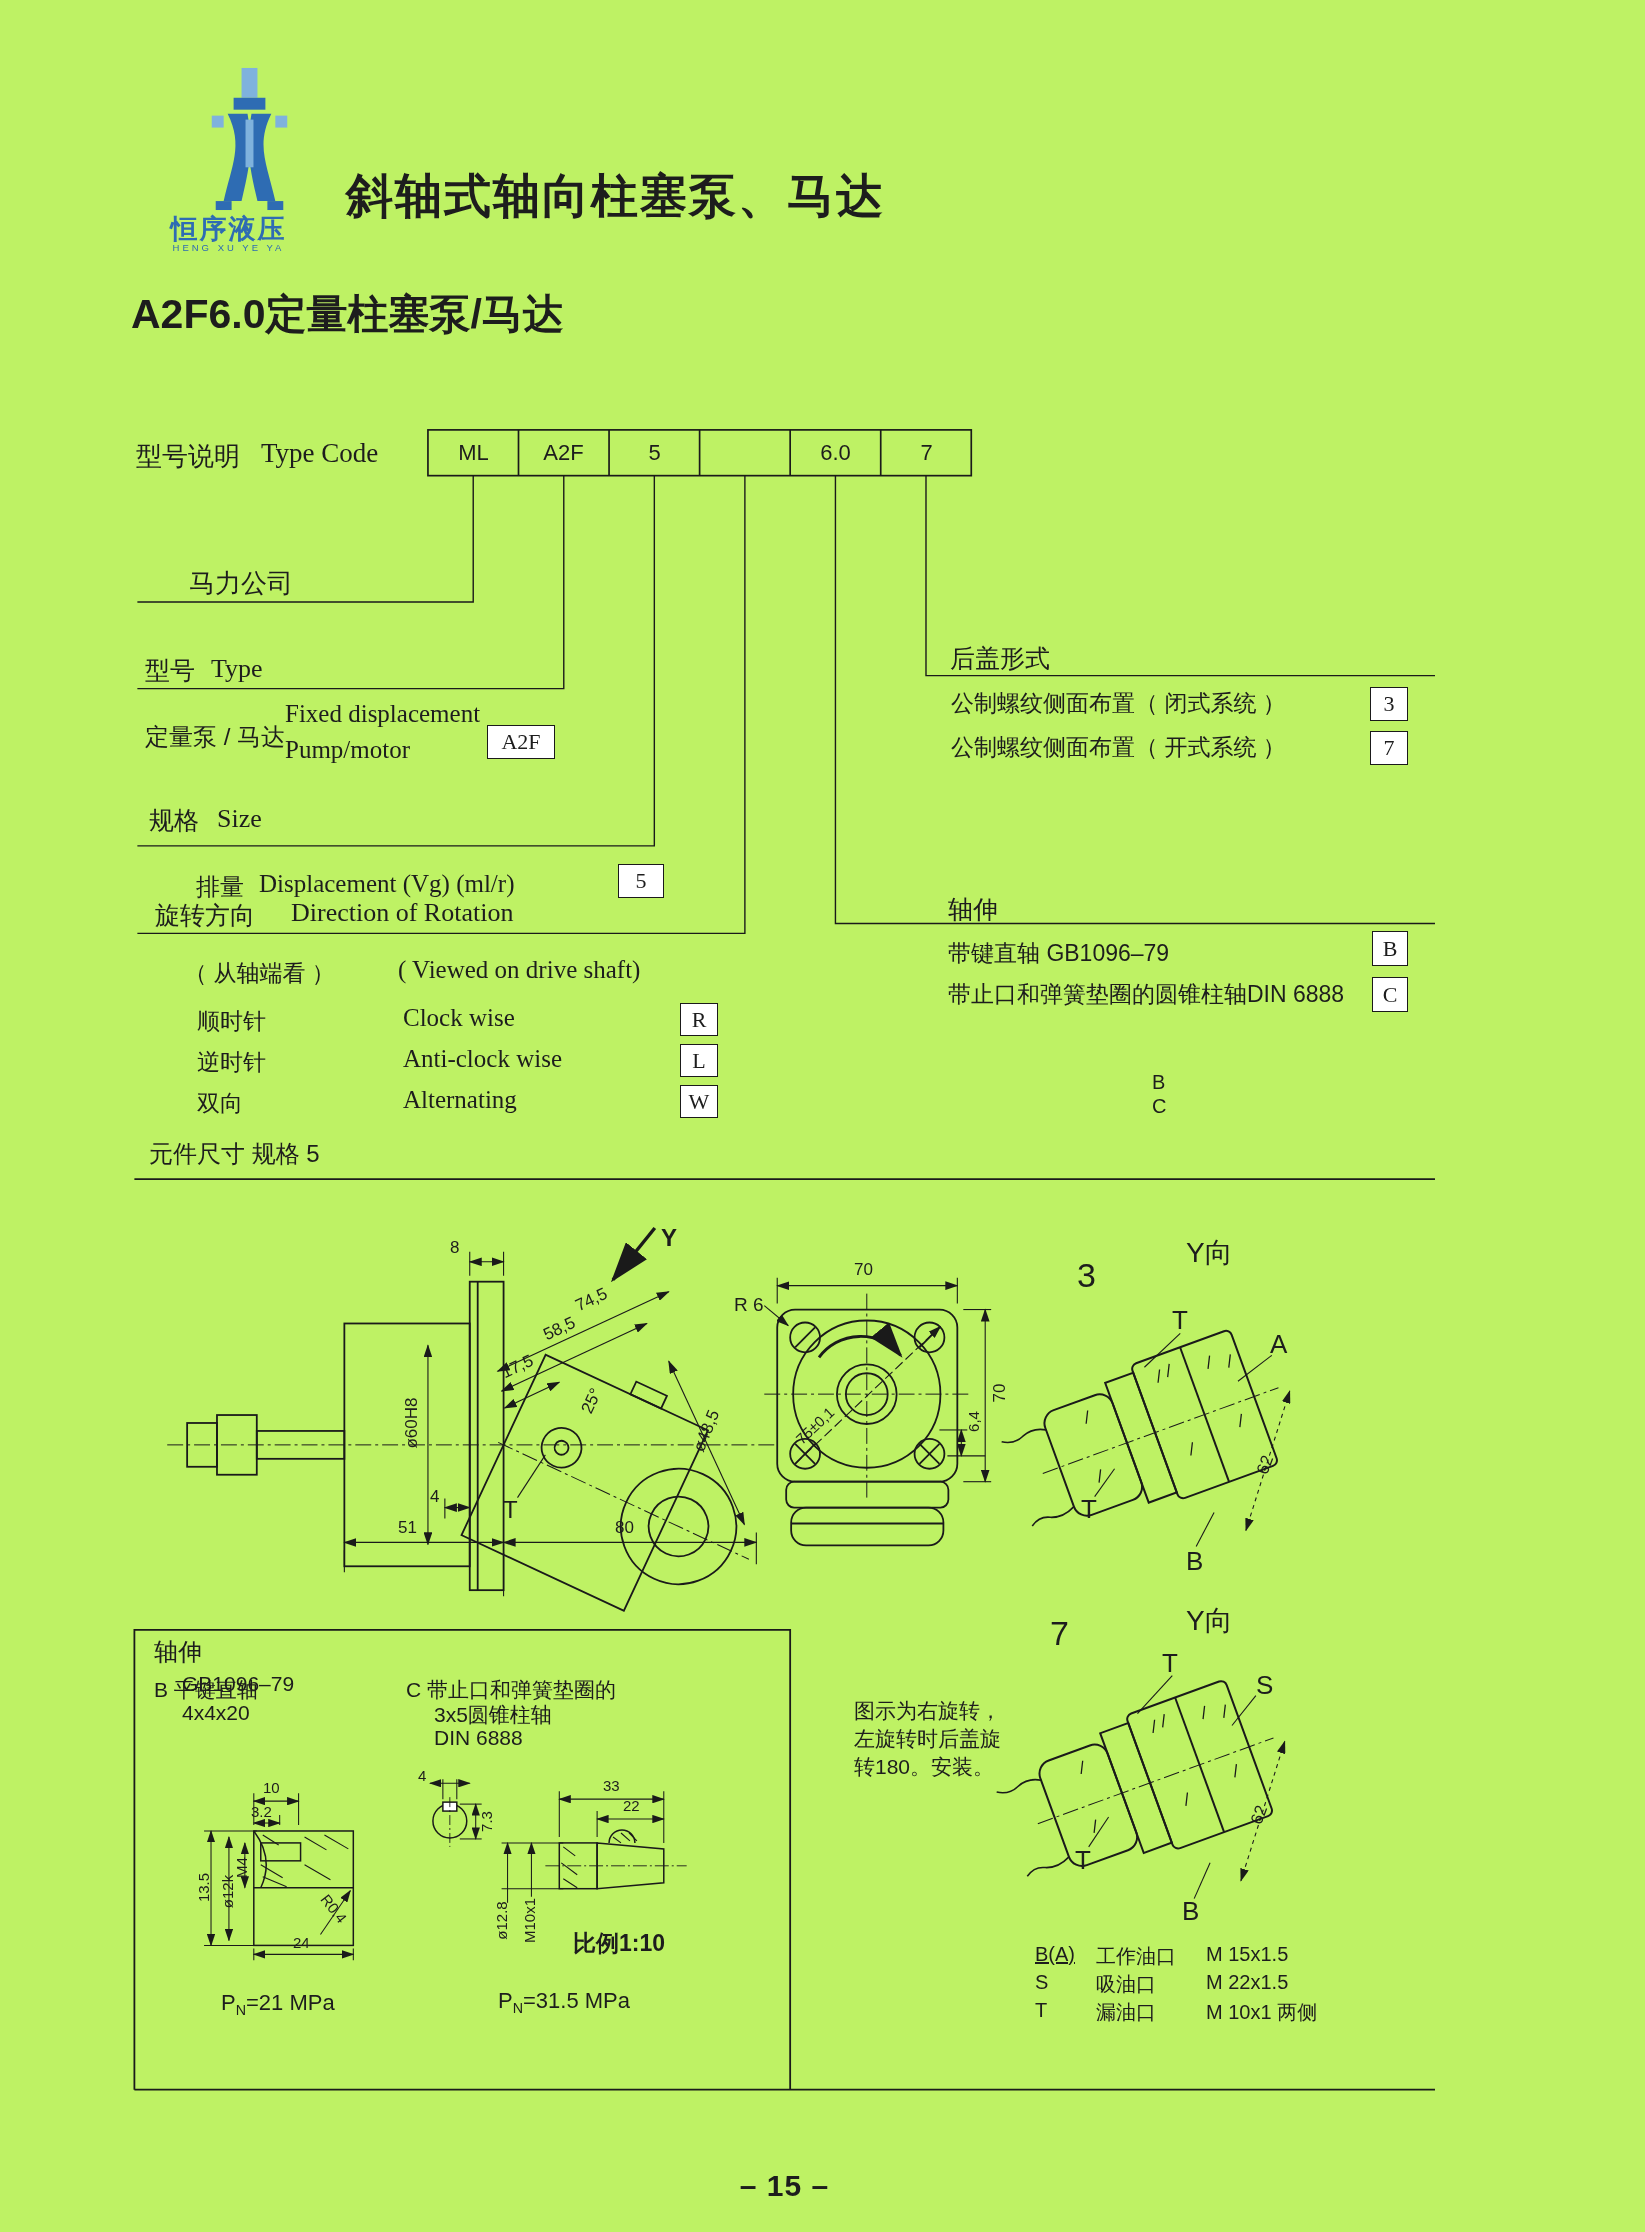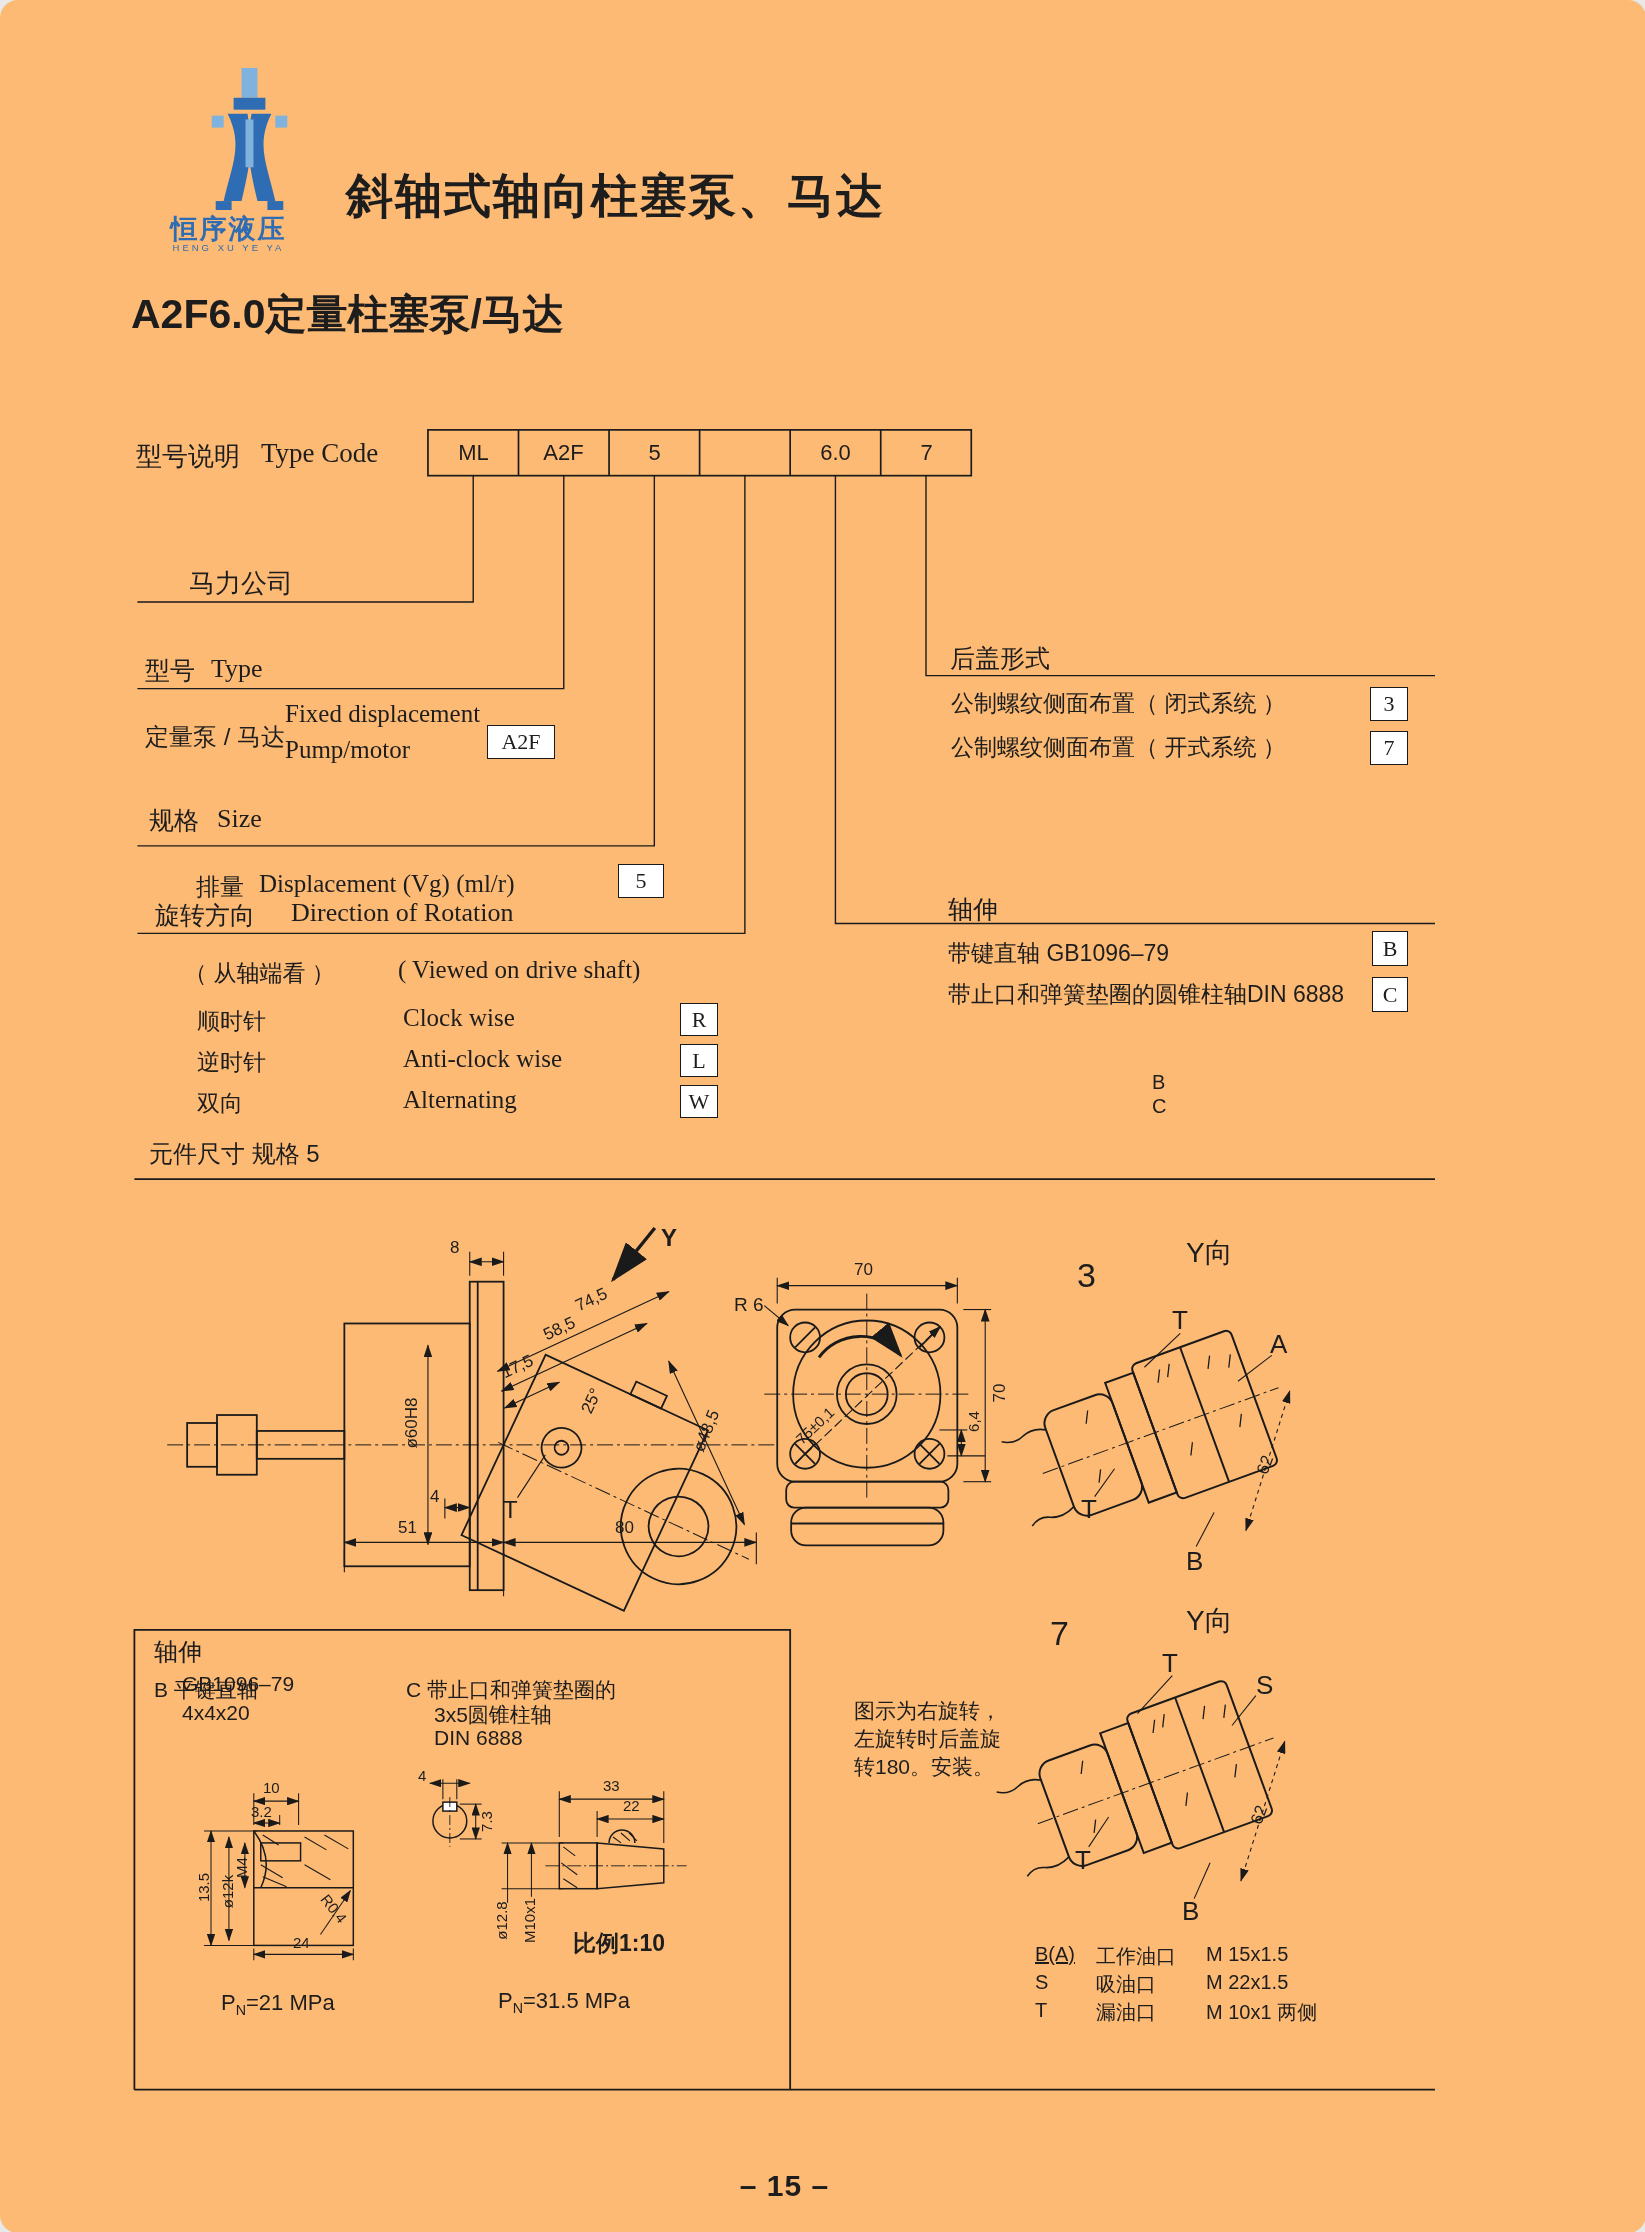--- a/index.html
+++ b/index.html
@@ -1,17 +1,17 @@
 <!DOCTYPE html>
 <html><head>
 <meta charset="utf-8">
 <style>
   html,body{margin:0;padding:0;background:#e8e8e8;}
-  .page{position:relative;width:1646px;height:2233px;background:#fdba74;overflow:hidden;
-        font-family:"Liberation Sans",sans-serif;color:#1d1d1d;border-radius:18px;}
+  .page{position:relative;width:1646px;height:2233px;background:#bef264;overflow:hidden;
+        font-family:"Liberation Sans",sans-serif;color:#1d1d1d;}
   .abs{position:absolute;white-space:nowrap;}
   .cn{font-family:"Liberation Sans",sans-serif;}
   .en{font-family:"Liberation Serif",serif;}
   .b{font-weight:bold;}
   .art{position:absolute;left:0;top:0;}
   .codebox{position:absolute;border:1.6px solid #1a1a1a;display:flex;align-items:center;justify-content:center;
            font-family:"Liberation Serif",serif;font-size:22px;background:#fff;}
   .cell{position:absolute;width:91px;height:46px;line-height:46px;text-align:center;font-size:22px;}
   .dim{position:absolute;font-size:17px;white-space:nowrap;}
   .blue{color:#2e6cb3;}

